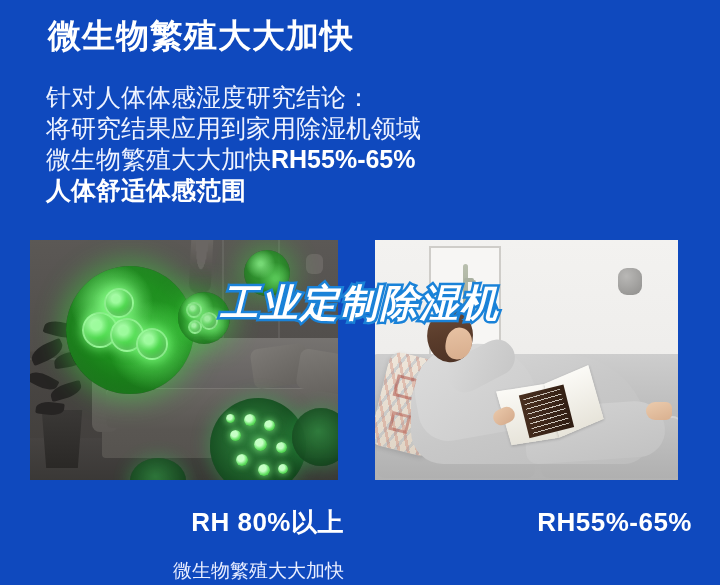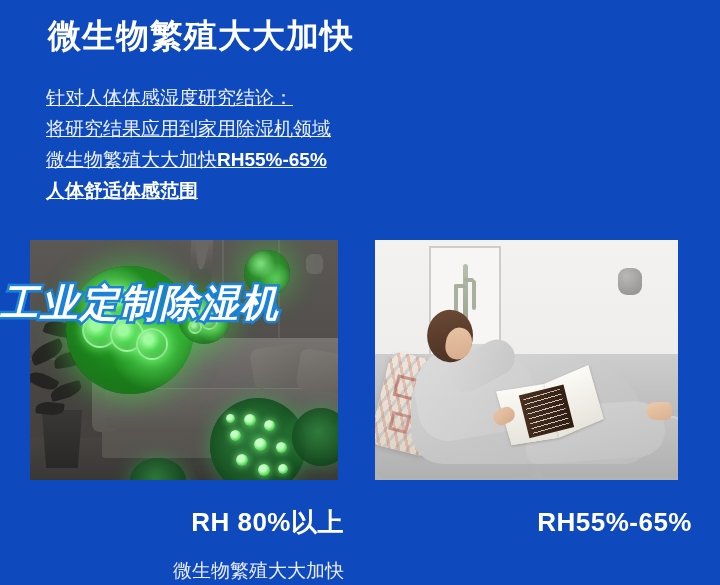--- a/index.html
+++ b/index.html
@@ -24,24 +24,23 @@
     font-weight:700;
     color:#ffffff;
     letter-spacing:1px;
     line-height:1.15;
     white-space:nowrap;
   }
   .bodytext {
     position:absolute;
     left:46px; top:82px;
     color:#eef3ff;
-    font-size:19px;
+    font-size:25px;
     line-height:31px;
     white-space:nowrap;
-    text-decoration:underline;
   }
   .bodytext .ln { display:block; }
   .bodytext .bold { font-weight:700; color:#ffffff; }
   .bodytext .ln.strong { font-weight:700; color:#ffffff; }
 
   
   .photo {
     position:absolute;
     overflow:hidden;
   }
@@ -285,20 +284,21 @@
   .foot {
     position:absolute; right:6px; bottom:60px; width:26px; height:18px;
     background:linear-gradient(160deg,#ebcbad,#d9b08f);
     border-radius:12px 8px 8px 12px;
   }
 
   
   .overlay-title {
     position:absolute;
     left:0; right:0; top:278px;
+    text-align:center;
     font-size:38px;
     font-weight:700;
     letter-spacing:2px;
     color:#ffffff;
     -webkit-text-stroke:5px #1a82d8;
     paint-order:stroke fill;
     white-space:nowrap;
     font-style:italic;
   }
 

